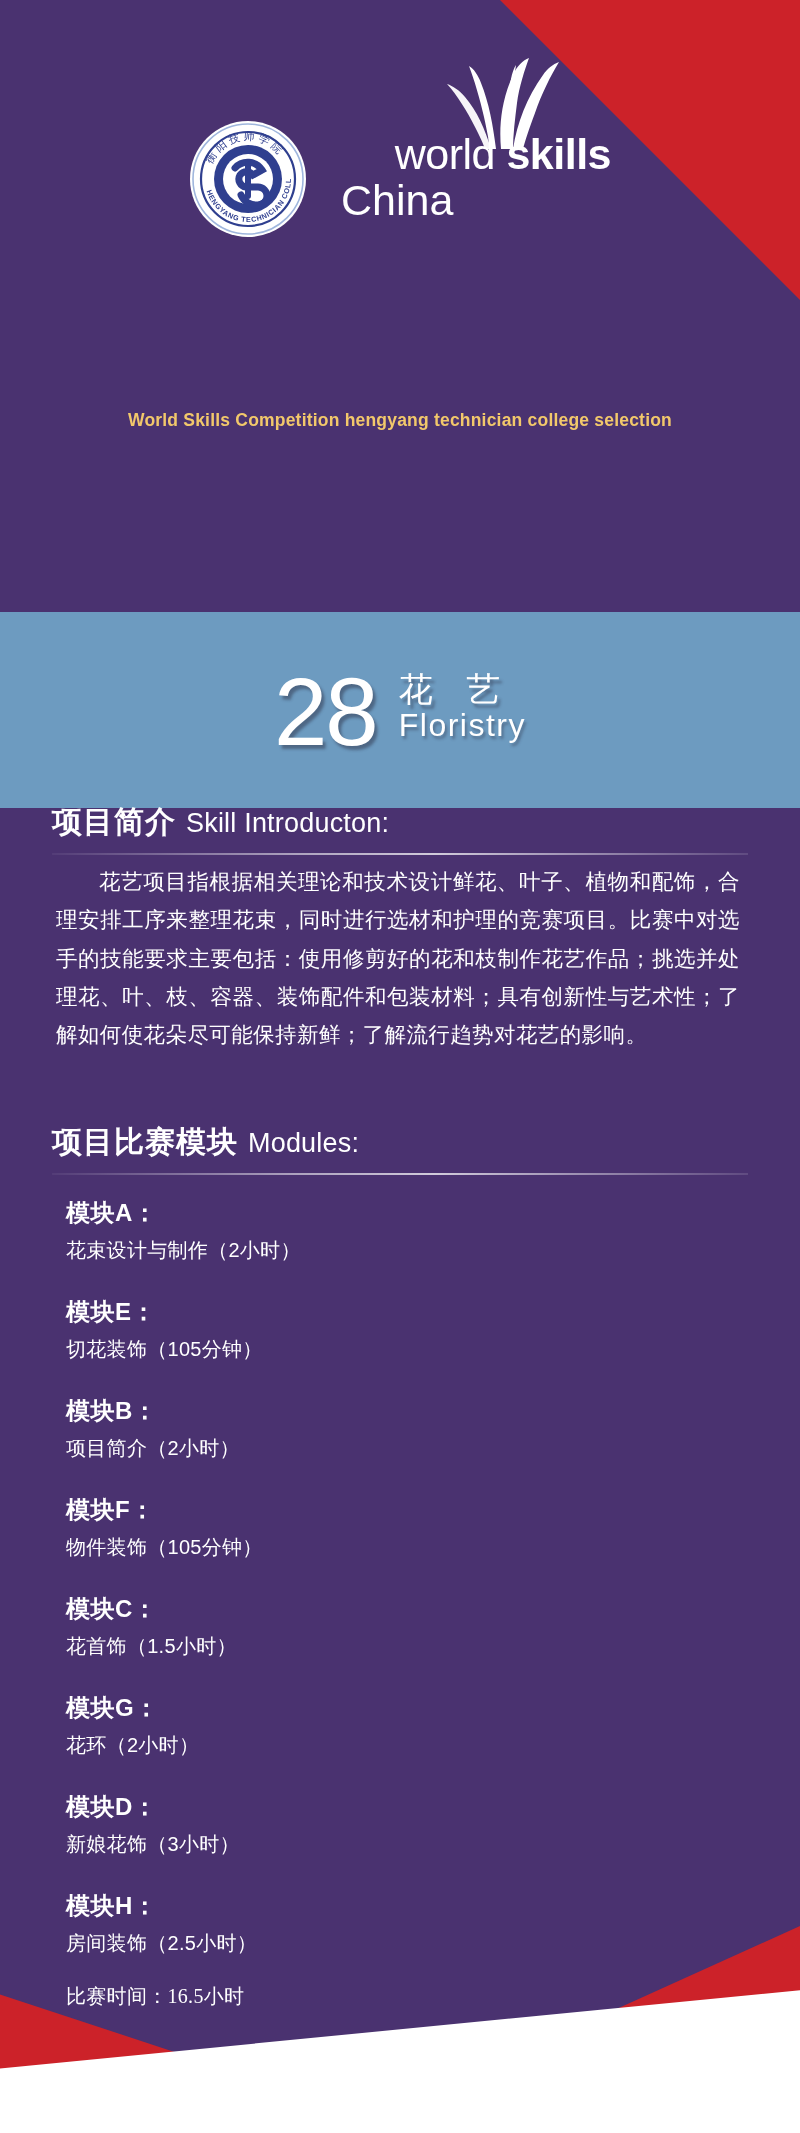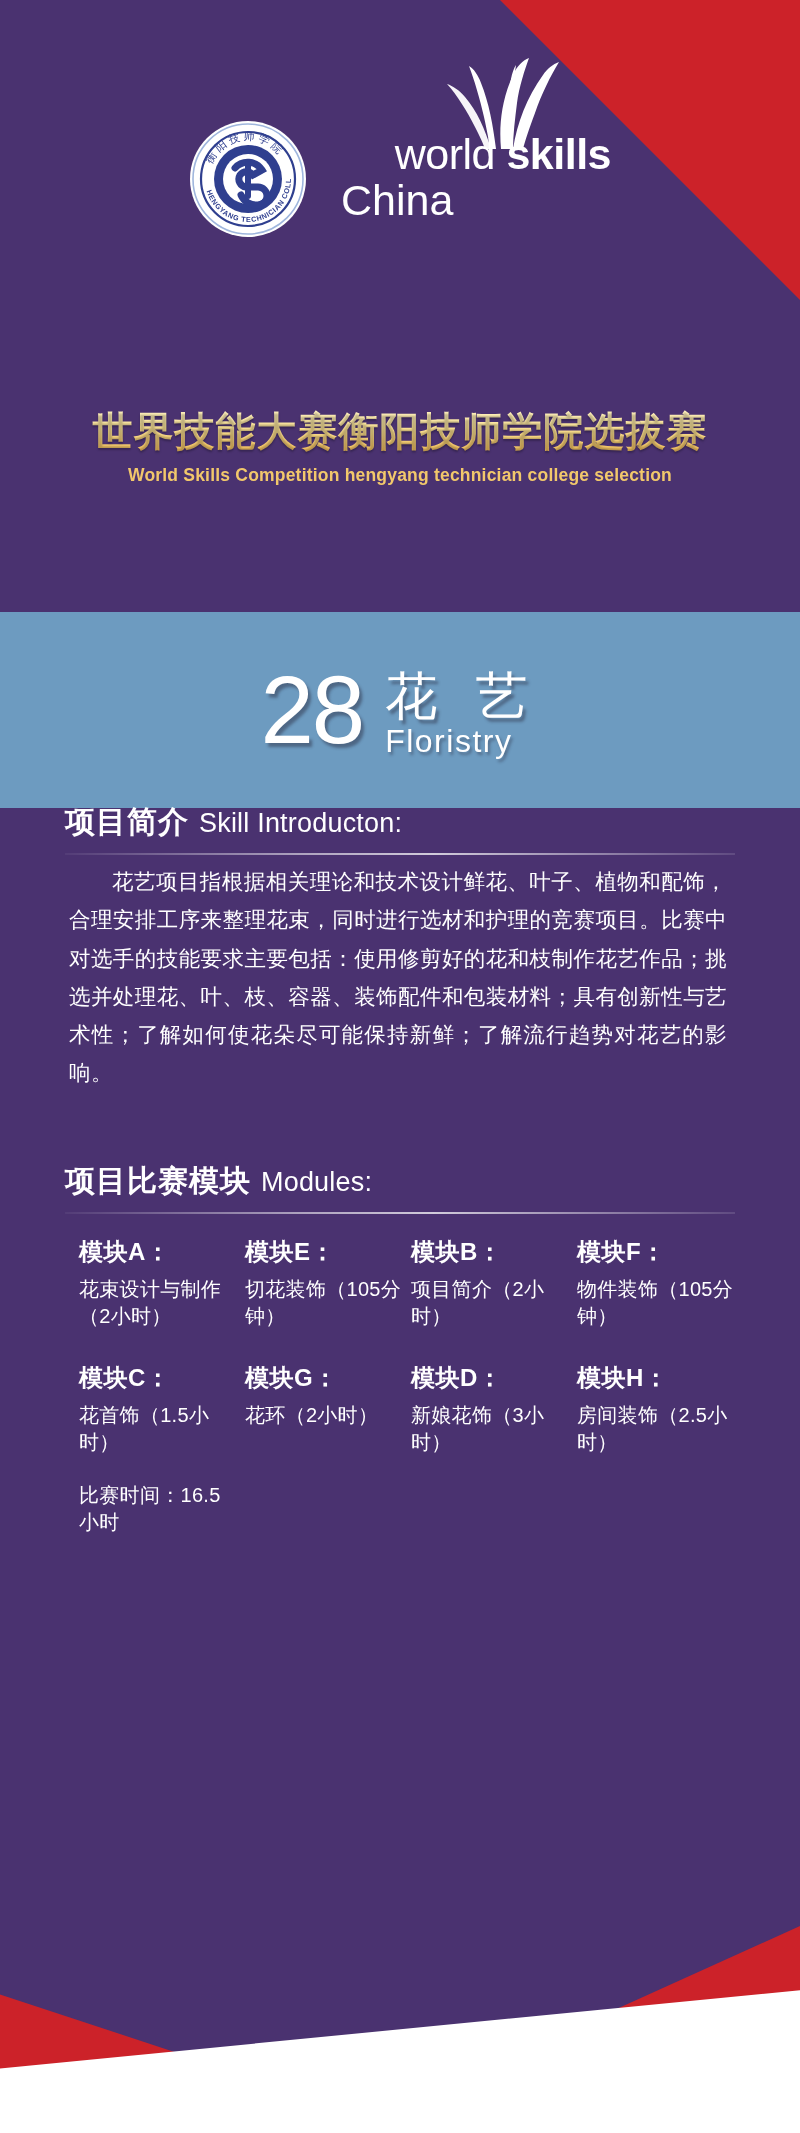--- a/index.html
+++ b/index.html
@@ -160,21 +160,21 @@
   .band-number {
     font-size: 96px;
     line-height: 0.96;
     color: #ffffff;
     font-weight: 400;
     text-shadow: 3px 4px 3px rgba(40,40,60,0.45);
     letter-spacing: -2px;
   }
   .band-names { padding-top: 6px; }
   .band-cn {
-    font-size: 52px;
+    font-size: 34px;
     line-height: 1.0;
     color: #ffffff;
     letter-spacing: 12px;
     text-shadow: 3px 4px 3px rgba(40,40,60,0.45);
   }
   .band-en {
     font-size: 32px;
     line-height: 1.1;
     color: #ffffff;
     letter-spacing: 1.5px;
@@ -185,21 +185,21 @@
 
   
   .content {
     position: absolute;
     top: 802px;
     left: 0;
     width: 800px;
     z-index: 5;
     color: #ffffff;
   }
-  .section { padding: 0 65px; }
+  .section { padding: 0 52px; }
   .section-head {
     display: flex;
     align-items: baseline;
     gap: 10px;
     padding-bottom: 10px;
   }
   .head-cn {
     font-size: 30px;
     font-weight: bold;
     letter-spacing: 1px;
@@ -225,21 +225,21 @@
     text-align: justify;
     letter-spacing: 0.4px;
     color: #ffffff;
     padding: 0 8px 0 4px;
   }
 
   .modules-section { margin-top: 68px; }
   .modules-grid {
     margin-top: 22px;
     display: grid;
-    grid-template-columns: 1fr 1fr 1fr 1fr;
+    grid-template-columns: 1fr;
     column-gap: 8px;
     row-gap: 0px;
     padding-left: 14px;
   }
   .module-item { margin-bottom: 32px; }
   .module-label {
     font-size: 24px;
     font-weight: bold;
     letter-spacing: 0.5px;
     margin-bottom: 8px;
@@ -249,20 +249,21 @@
     font-size: 20px;
     letter-spacing: 0.3px;
     color: #ffffff;
   }
   .total-time {
     grid-column: 1 / 2;
     font-size: 20px;
     letter-spacing: 0.3px;
     color: #ffffff;
     margin-top: -6px;
+    font-family: Liberation Serif, serif;
   }
 </style>
 </head>
 <body>
 
 <div id="poster">
 
   <div class="corner-top-right"></div>
   <div class="corner-bottom-left"></div>
   <div class="corner-bottom-right"></div>
@@ -303,21 +304,20 @@
           </g>
         </svg>
         <div class="ws-word">
           <span>world</span><span>&nbsp;</span><b>skills</b>
         </div>
         <div class="ws-china">China</div>
       </div>
     </div>
 
     <div class="title-block">
-      <div class="title-cn">世界技能大赛衡阳技师学院选拔赛</div>
       <div class="title-en">World Skills Competition hengyang technician college selection</div>
     </div>
   </div>
 
   <div class="blue-band">
     <div class="band-inner">
       <div class="band-number">28</div>
       <div class="band-names">
         <div class="band-cn">花 艺</div>
         <div class="band-en">Floristry</div>

